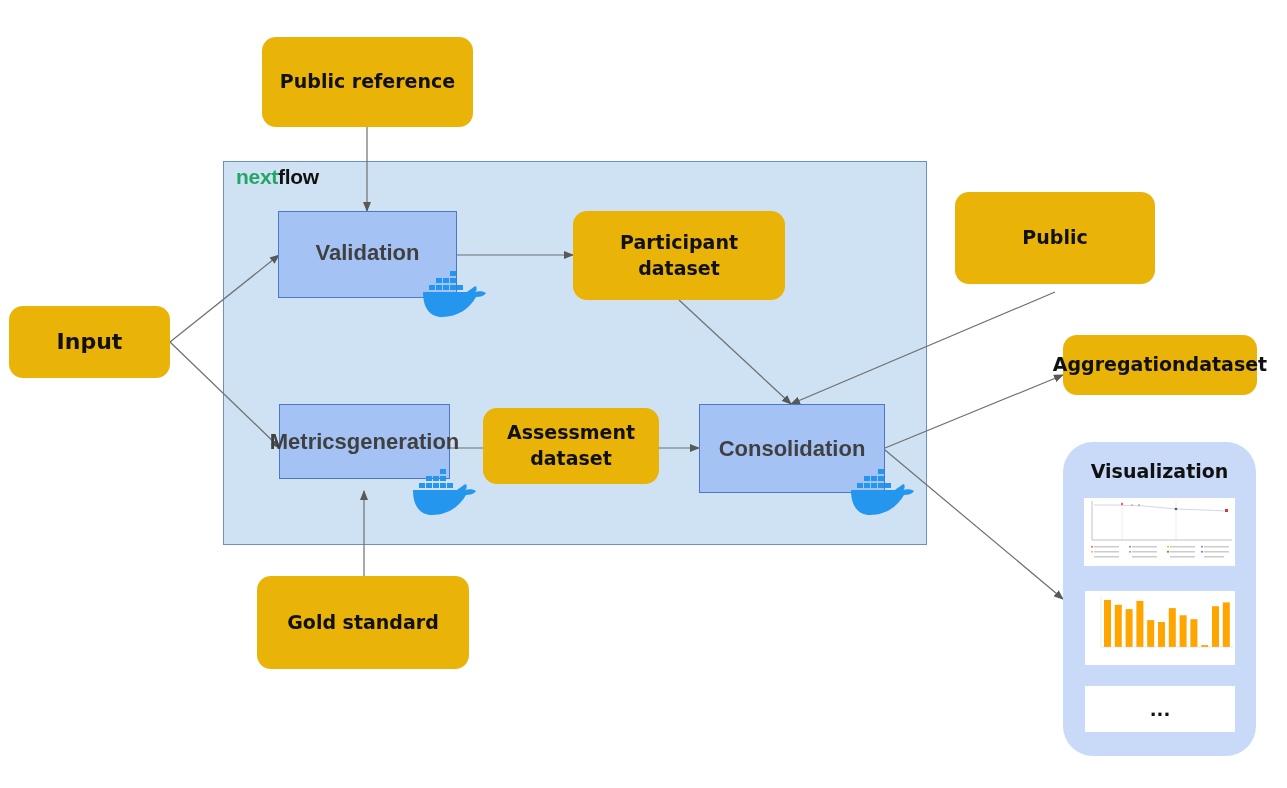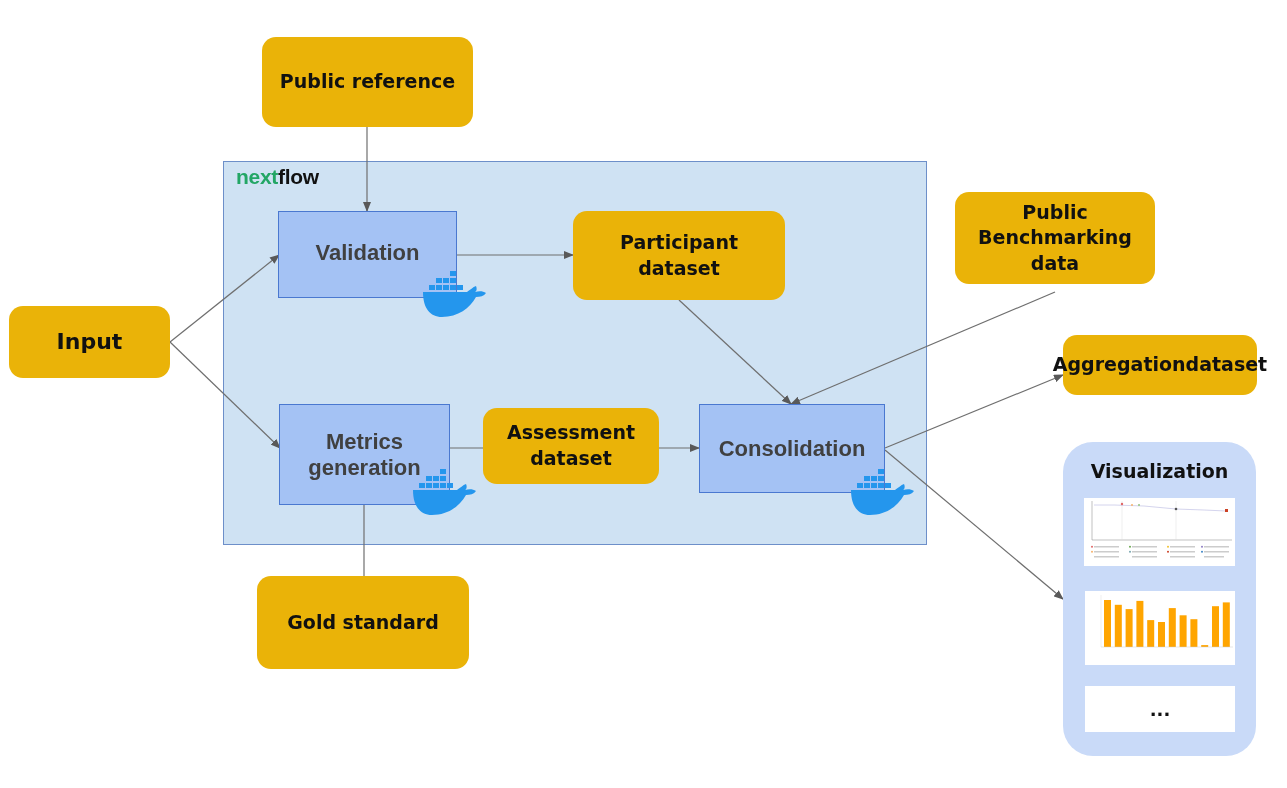--- a/index.html
+++ b/index.html
@@ -54,42 +54,41 @@
   <span>Input</span>
 </div>
 
 <div class="abs green" style="left:573px; top:211px; width:212px; height:89px; font-size:19px; flex-direction:column;">
   <span>Participant</span>
   <span>dataset</span>
 </div>
 
 <div class="abs green" style="left:955px; top:192px; width:200px; height:92px; font-size:19px; flex-direction:column;">
   <span>Public</span>
-  <span>Benchmarking data</span>
 </div>
 
 <div class="abs green" style="left:1063px; top:335px; width:194px; height:60px; font-size:19px; flex-direction:row;">
   <span>Aggregation</span>
   <span>dataset</span>
 </div>
 
 <div class="abs green" style="left:483px; top:408px; width:176px; height:76px; font-size:19px; flex-direction:column;">
   <span>Assessment</span>
   <span>dataset</span>
 </div>
 
 <div class="abs green" style="left:257px; top:576px; width:212px; height:93px; font-size:19px;">
   <span>Gold standard</span>
 </div>
 
 <div class="abs blue" style="left:278px; top:211px; width:179px; height:87px; font-size:22px;">
   <span style="margin-top:-4px;">Validation</span>
 </div>
 
-<div class="abs blue" style="left:279px; top:404px; width:171px; height:101px; font-size:22px; flex-direction:column;">
+<div class="abs blue" style="left:279px; top:404px; width:171px; height:75px; font-size:22px; flex-direction:row;">
   <span>Metrics</span>
   <span>generation</span>
 </div>
 
 <div class="abs blue" style="left:699px; top:404px; width:186px; height:89px; font-size:22px;">
   <span>Consolidation</span>
 </div>
 
 <svg class="abs" style="left:420px; top:270px;" width="68" height="48" viewBox="0 0 68 48">
   <g fill="#2496ed">

